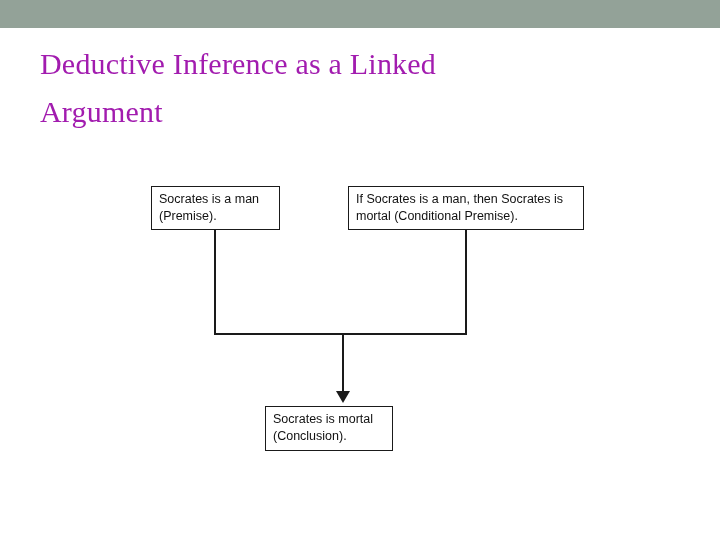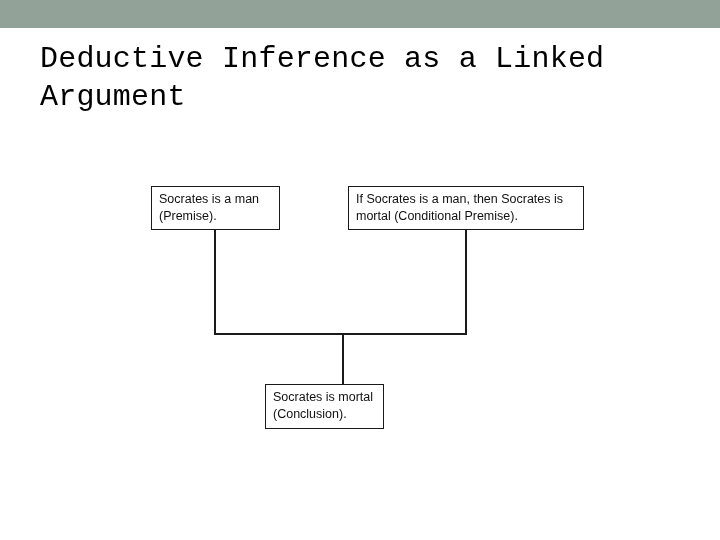--- a/index.html
+++ b/index.html
@@ -24,25 +24,25 @@
     height: 28px;
     background: #93a298;
   }
 
   
   .slide-title {
     position: absolute;
     left: 40px;
     top: 40px;
     width: 620px;
-    color: #000000;
-    font-family: Liberation Mono, monospace;
+    color: #a21caf;
+    font-family: Liberation Serif, serif;
     font-size: 30px;
     font-weight: normal;
-    line-height: 38px;
+    line-height: 48px;
     letter-spacing: 0.2px;
     white-space: pre-line;
   }
 
   
   .diagram {
     position: absolute;
     left: 0;
     top: 0;
     width: 720px;
@@ -71,22 +71,22 @@
 
   .node-premise-conditional {
     left: 348px;
     top: 186px;
     width: 236px;
     height: 44px;
   }
 
   .node-conclusion {
     left: 265px;
-    top: 384px;
-    width: 119px;
+    top: 406px;
+    width: 128px;
     height: 45px;
   }
 
   
   .conn {
     position: absolute;
     background: #1a1a1a;
   }
 
   .conn-v-left {

